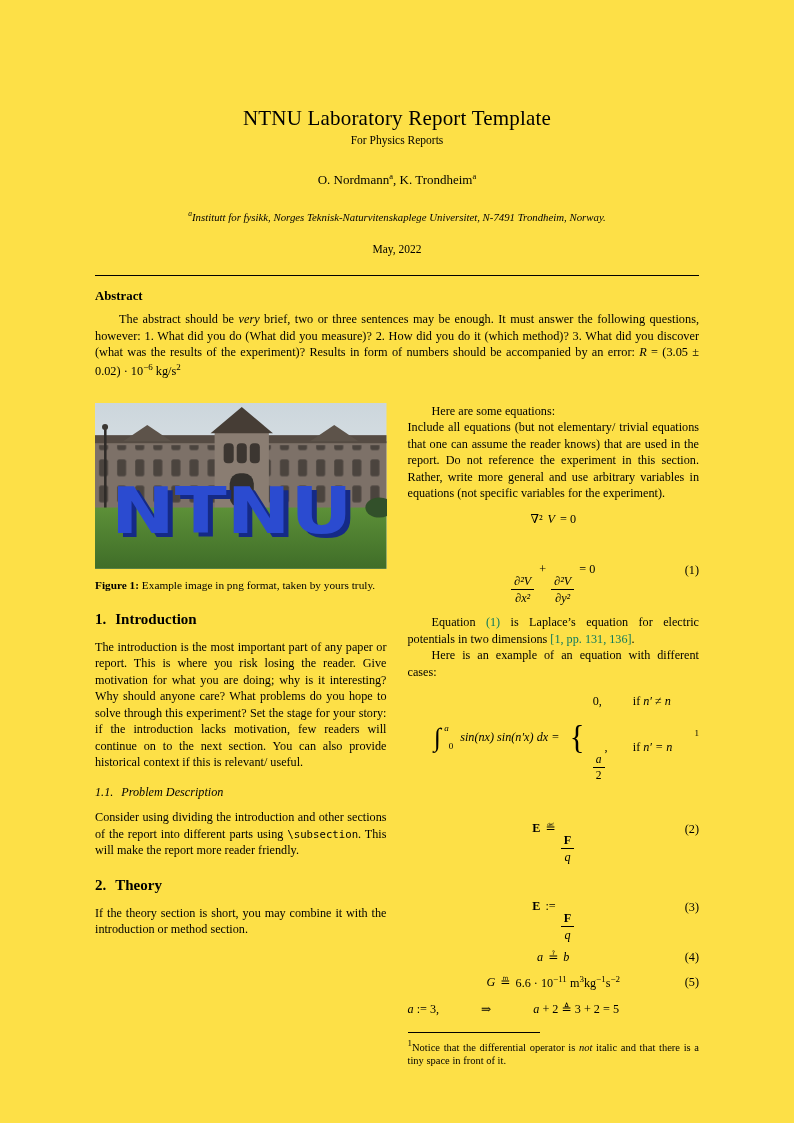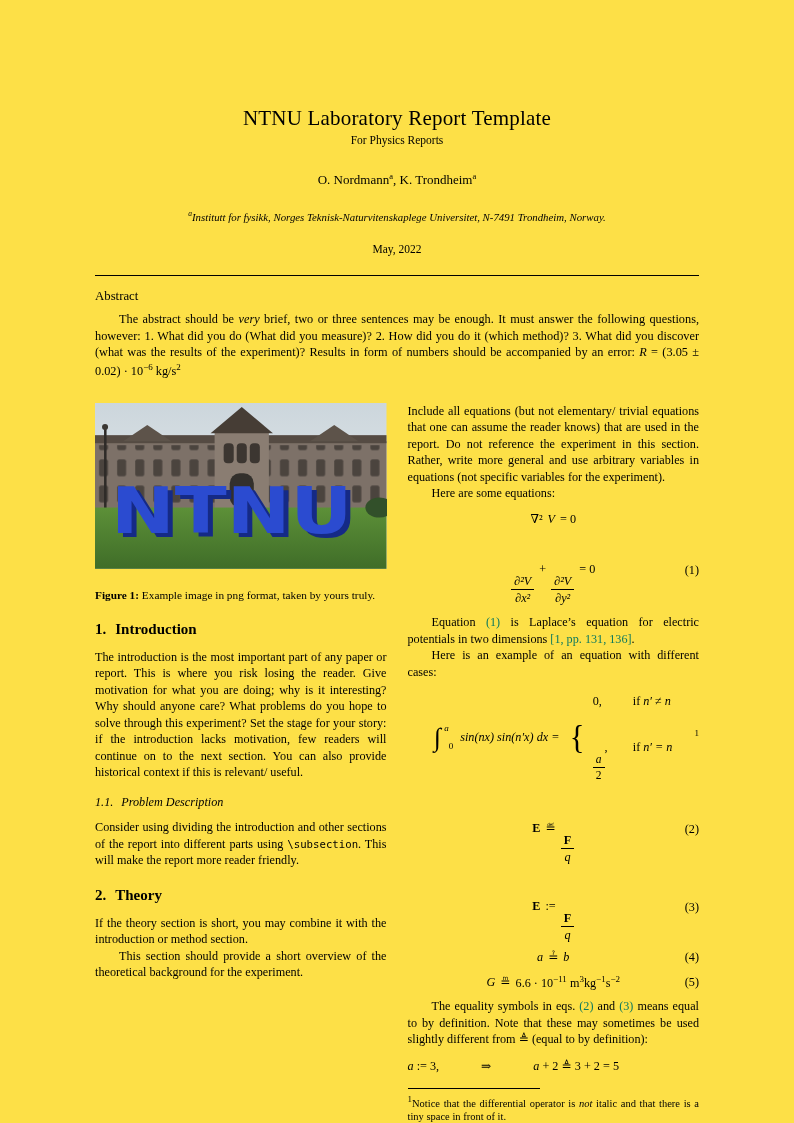--- a/index.html
+++ b/index.html
@@ -12,31 +12,31 @@
   .title { font-size:21px; font-weight:400; letter-spacing:.2px; }
   .subtitle { font-size:11.5px; margin-top:3px; }
   .authors { font-size:13px; margin-top:25px; }
   .authors sup { font-size:8.5px; }
   .affiliation { font-size:10.8px; font-style:italic; margin-top:21px; }
   .affiliation sup { font-size:7.5px; }
   .date { font-size:11.5px; margin-top:20px; }
   .rule { border:none; border-top:1px solid #000; margin-top:20px; }
 
   .abstract { margin-top:13px; }
-  .abstract h2 { font-size:12.8px; font-weight:400; margin-bottom:7px; }
+  .abstract h2 { font-size:12.8px; font-weight:700; margin-bottom:7px; }
   .abstract p { font-size:12.3px; line-height:1.36; text-align:justify; text-indent:24px; }
 
   .columns { display:flex; gap:21px; margin-top:23px; }
   .col { width:291.5px; font-size:12.2px; line-height:1.35; }
   p.just { text-align:justify; }
   p.ind { text-indent:24px; }
 
   figure { margin:0; }
   figure svg { display:block; width:100%; height:auto; }
-  figcaption { font-size:11.3px; line-height:1.32; margin-top:19px; text-align:justify; }
+  figcaption { font-size:11.3px; line-height:1.32; margin-top:9px; text-align:justify; }
   figcaption b { font-weight:700; }
 
   h3.sec { font-size:15px; font-weight:700; margin:16px 0 10px; }
   h3.sec .num { margin-right:9px; }
   h4.subsec { font-size:12.2px; font-weight:400; font-style:italic; margin:13px 0 9px; }
   h4.subsec .num { margin-right:8px; }
 
   .code { font-family:"DejaVu Sans Mono","Liberation Mono",monospace; font-size:10.7px; }
   a.ref { color:var(--link); text-decoration:none; cursor:pointer; }
 
@@ -154,27 +154,26 @@
         <span class="num">1.1.</span><span>Problem Description</span>
       </h4>
       <p class="just">
         <span>Consider using dividing the introduction and other sections of the report into different parts using </span><span class="code">\subsection</span><span>. This will make the report more reader friendly.</span>
       </p>
 
       <h3 class="sec">
         <span class="num">2.</span><span>Theory</span>
       </h3>
       <p class="just">If the theory section is short, you may combine it with the introduction or method section.</p>
-      <p class="just ind">This section should provide a short overview of the theoretical background for the experiment.</p>
     </div>
 
     <div class="col">
 
+      <p class="just ind">Here are some equations:</p>
       <p class="just">Include all equations (but not elementary/ trivial equations that one can assume the reader knows) that are used in the report. Do not reference the experiment in this section. Rather, write more general and use arbitrary variables in equations (not specific variables for the experiment).</p>
-      <p class="just ind">Here are some equations:</p>
 
       <div class="eqgroup">
         <div class="eqrow">
           <span>∇²</span>
             <span class="math">V</span>
             <span> = 0</span>
         </div>
         <div class="eqrow">
           <span class="frac math">
             <span class="num">∂²V</span>
@@ -251,23 +250,20 @@
 
       <div class="eqrow">
         <span class="math">G</span>
         <span>≞</span>
         <span>
           <span>6.6 · 10</span><sup>−11</sup><span> m</span><sup>3</sup><span>kg</span><sup>−1</sup><span>s</span><sup>−2</sup>
         </span>
         <span class="tag">(5)</span>
       </div>
 
-      <p class="just ind">
-        <span>The equality symbols in eqs. </span><a class="ref">(2)</a><span> and </span><a class="ref">(3)</a><span> means equal to by definition. Note that these may sometimes be used slightly different from ≜ (equal to by definition):</span>
-      </p>
 
       <div class="finalrow">
         <span><span class="math">a</span><span> := 3,</span></span>
         <span>⇒</span>
         <span><span class="math">a</span><span> + 2 ≜ 3 + 2 = 5</span></span>
       </div>
 
       <div class="footnote">
         <hr class="fnrule">
         <sup>1</sup><span>Notice that the differential operator is </span><i>not</i><span> italic and that there is a tiny space in front of it.</span>

